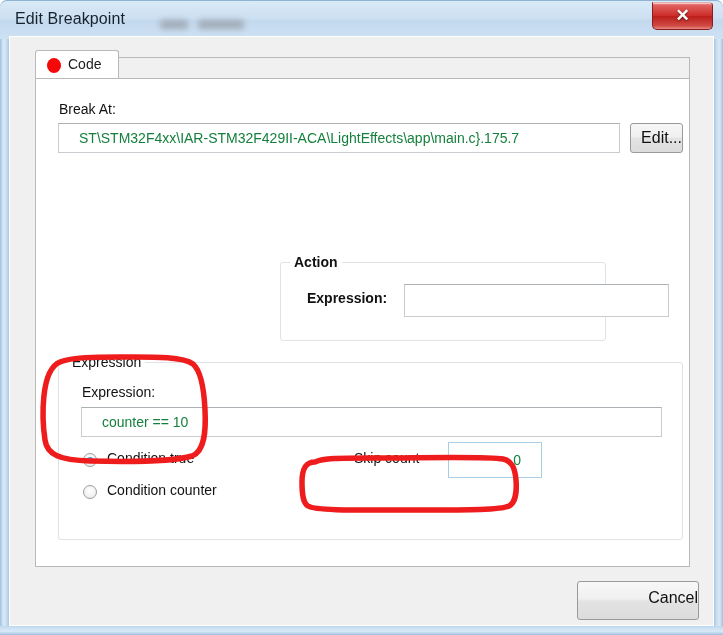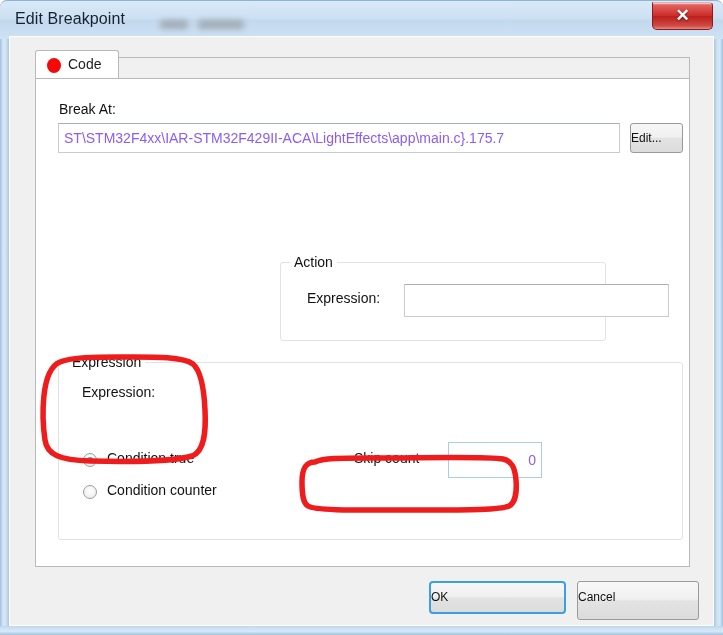--- a/index.html
+++ b/index.html
@@ -161,22 +161,22 @@
   .lbl.disabled { color: #9a9a9a; }
 
   
   .textbox {
     position: absolute;
     background: #ffffff;
     border: 1px solid #c8ccd0;
     border-top-color: #abb0b5;
     box-sizing: border-box;
     font-size: 14px;
-    color: #8b5cf6;
-    padding: 0 5px;
+    color: #15803d;
+    padding: 0 20px;
     line-height: 26px;
     white-space: nowrap;
     overflow: hidden;
   }
   .textbox.focusborder { border: 1px solid #a9cfe8; }
   .textbox.right { text-align: right; }
 
   
   .groupbox {
     position: absolute;
@@ -226,23 +226,23 @@
     background: #bdbdbd;
   }
 
   
   .btn {
     position: absolute;
     background: linear-gradient(180deg,#f7f7f7 0%, #f0f0f0 46%, #e3e3e3 52%, #dcdcdc 100%);
     border: 1px solid #9a9a9a;
     border-radius: 3px;
     box-sizing: border-box;
-    font-size: 12px;
+    font-size: 16px;
     color: #111111;
-    text-align: left;
+    text-align: right;
     cursor: pointer;
     white-space: nowrap;
   }
   .btn.default {
     border: 2px solid #3c9fde;
     border-radius: 4px;
   }
 
   
   #annotations {
@@ -282,46 +282,46 @@
       <div class="strip-rest"></div>
     </div>
 
     <div id="tabpanel">
 
       <div class="lbl" style="left:23px; top:22px;">Break At:</div>
       <div class="textbox" style="left:22px; top:44px; width:562px; height:30px; line-height:28px;">ST\STM32F4xx\IAR-STM32F429II-ACA\LightEffects\app\main.c}.175.7</div>
       <div class="btn" style="left:594px; top:44px; width:53px; height:30px; line-height:28px;">Edit...</div>
 
 
-      <div class="groupbox" style="left:244px; top:183px; width:326px; height:79px;">
+      <div class="groupbox" style="left:244px; top:183px; width:326px; height:79px;font-weight:bold;">
         <div class="gb-title">Action</div>
         <div class="lbl" style="left:26px; top:27px;">Expression:</div>
         <div class="textbox" style="left:123px; top:21px; width:265px; height:33px; line-height:31px;"></div>
       </div>
 
       <div class="groupbox" style="left:22px; top:283px; width:625px; height:178px;">
         <div class="gb-title">Expression</div>
 
         <div class="lbl" style="left:23px; top:21px;">Expression:</div>
+        <div class="textbox" style="left:22px; top:44px; width:581px; height:30px; line-height:28px;">counter == 10</div>
 
         <div class="radio-outer" style="left:24px; top:90px;">
           <div class="dot"></div>
         </div>
         <div class="lbl" style="left:48px; top:87px;">Condition true</div>
 
         <div class="radio-outer" style="left:24px; top:122px;"></div>
         <div class="lbl" style="left:48px; top:119px;">Condition counter</div>
 
         <div class="lbl" style="left:295px; top:87px;">Skip count</div>
         <div class="textbox focusborder right" style="left:389px; top:79px; width:94px; height:36px; line-height:34px;">0</div>
       </div>
 
     </div>
 
-    <div class="btn default" style="left:419px; top:544px; width:137px; height:33px; line-height:29px;">OK</div>
     <div class="btn" style="left:567px; top:544px; width:122px; height:39px; line-height:31px;">Cancel</div>
 
   </div>
 
   <svg id="annotations" viewBox="0 0 723 635">
 
     <path d="M 60 362 C 40 370, 42 420, 45 440 C 47 455, 60 460, 90 461
              C 130 462, 175 461, 192 456 C 205 451, 206 430, 205 410
              C 204 388, 201 371, 193 364 C 182 356, 150 357, 120 357
              C 95 357, 72 357, 60 362 Z" fill="none" stroke="#ee1c1c" stroke-width="5.5" stroke-linecap="round" stroke-linejoin="round"></path>

